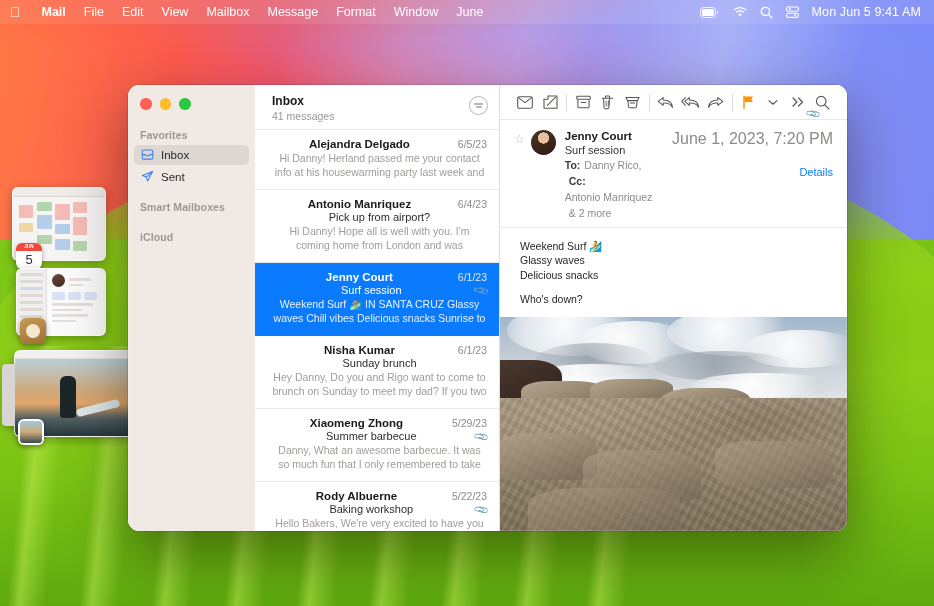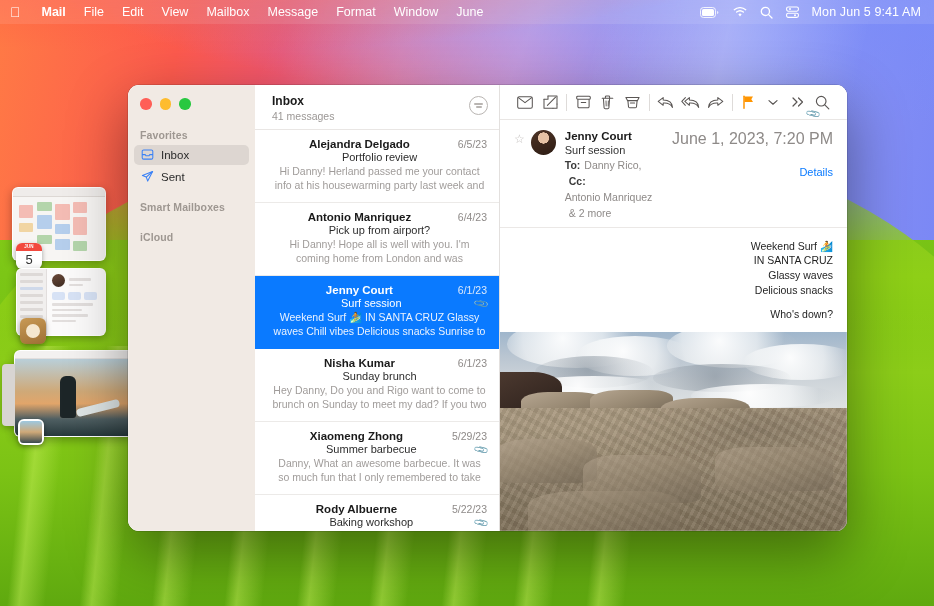--- a/index.html
+++ b/index.html
@@ -254,21 +254,21 @@
   .rh-main { flex:1; min-width:0; }
   .rh-name { font-size:11.5px; font-weight:bold; color:#1a1a1a; }
   .rh-subject { font-size:11px; color:#343434; margin-top:1.5px; }
   .rh-recipients { font-size:10.5px; color:#8e8a88; margin-top:3px; display:flex; gap:4px; flex-wrap:wrap; align-items:baseline; }
   .rh-recipients b { color:#3b3b3b; font-weight:bold; }
   .rh-right { text-align:right; flex-shrink:0; margin-left:10px; }
   .rh-date { font-size:16px; color:#8e8a88; white-space:nowrap; }
   .rh-clip { font-size:10px; color:#a6a2a0; display:block; margin-top:3px; transform:rotate(-35deg); }
   .rh-details { font-size:11px; color:#0a7aff; margin-top:4px; }
 
-  #reader-body { padding:11px 14px 0 20px;text-align:right; }
+  #reader-body { padding:11px 14px 0 20px; }
   .body-line { font-size:10.5px; color:#1f1f1f; line-height:1.42; }
   .body-gap { height:9px; }
 
   #reader-photo {
     margin-top:10px; flex:1;
     position:relative; overflow:hidden;
     background:#8a8578;
   }
   .photo-sky {
     position:absolute; top:0; left:0; right:0; height:46%;
@@ -500,23 +500,20 @@
       </div>
     </div>
 
     <div id="list-scroll">
 
       <div class="msg">
         <div class="msg-top">
           <span class="msg-from">Alejandra Delgado</span>
           <span class="msg-date">6/5/23</span>
         </div>
-        <div class="msg-sub-row">
-          <span class="msg-subject">Portfolio review</span>
-        </div>
         <div class="msg-preview">Hi Danny! Herland passed me your contact info at his housewarming party last week and said it would be okay for m…</div>
       </div>
 
       <div class="msg">
         <div class="msg-top">
           <span class="msg-from">Antonio Manriquez</span>
           <span class="msg-date">6/4/23</span>
         </div>
         <div class="msg-sub-row">
           <span class="msg-subject">Pick up from airport?</span>
@@ -678,21 +675,20 @@
         <div class="rh-right">
           <div class="rh-date">June 1, 2023, 7:20 PM</div>
           <span class="rh-clip">📎</span>
           <div class="rh-details">Details</div>
         </div>
       </div>
     </div>
 
     <div id="reader-body">
       <div class="body-line">Weekend Surf 🏄</div>
-      <div class="body-line">IN SANTA CRUZ</div>
       <div class="body-line">Glassy waves</div>
       <div class="body-line">Delicious snacks</div>
       <div class="body-gap"></div>
       <div class="body-line">Who's down?</div>
     </div>
 
     <div id="reader-photo">
       <div class="photo-sky"></div>
       <div class="cloud" style="left:2%; top:-6%; width:40%; height:24%;"></div>
       <div class="cloud" style="left:22%; top:2%; width:34%; height:20%;"></div>

